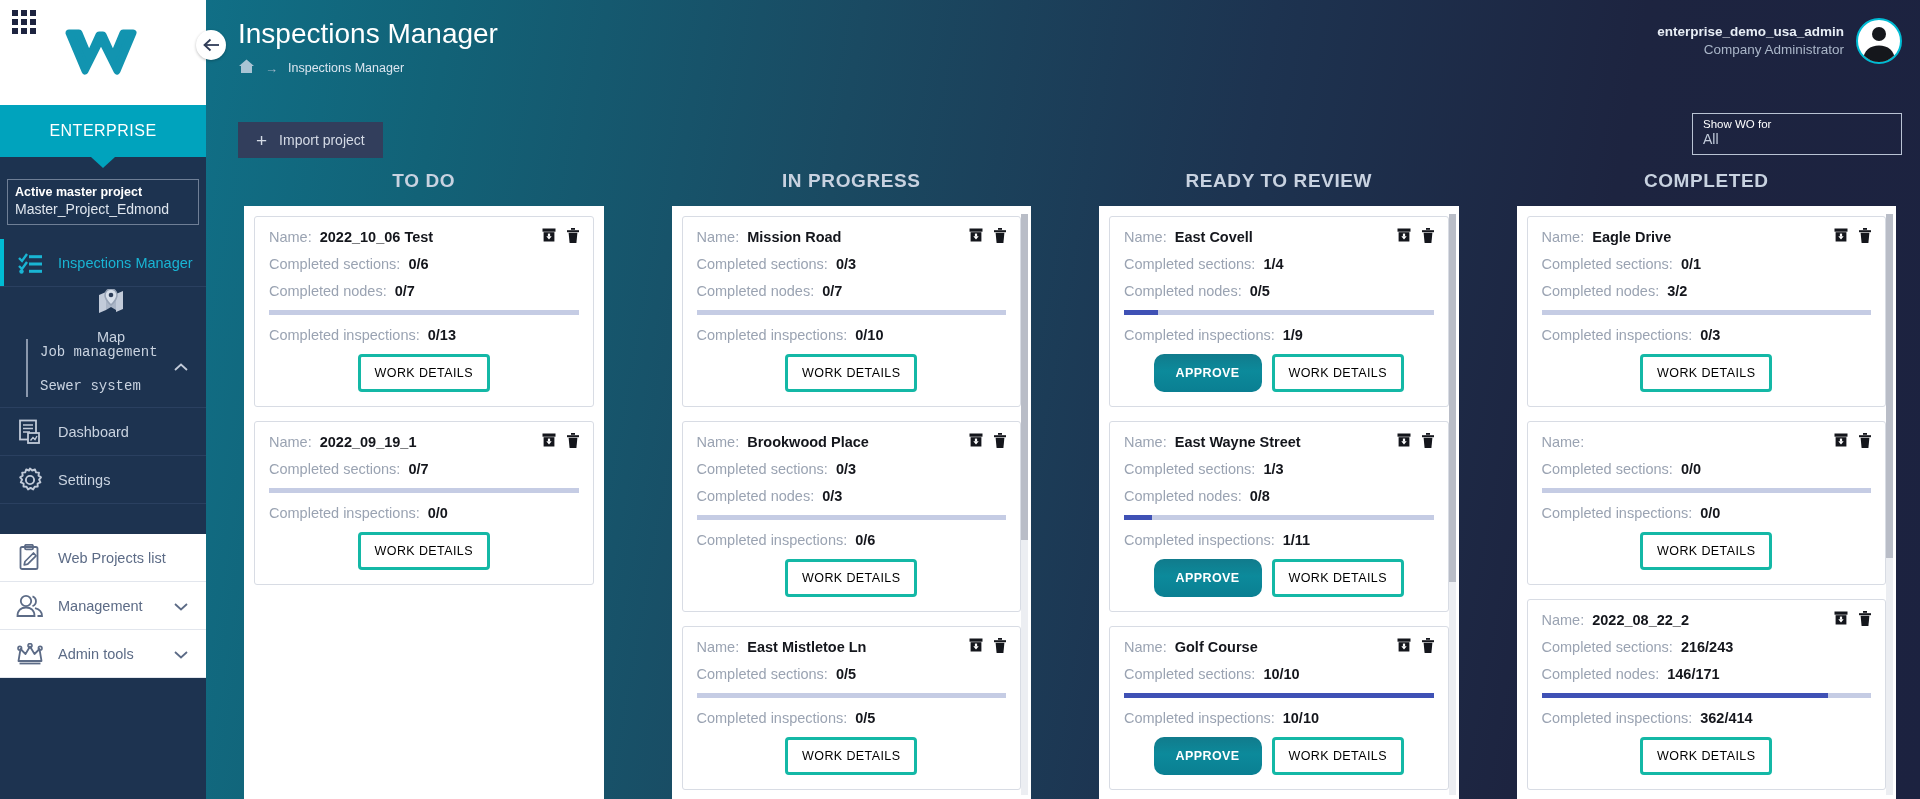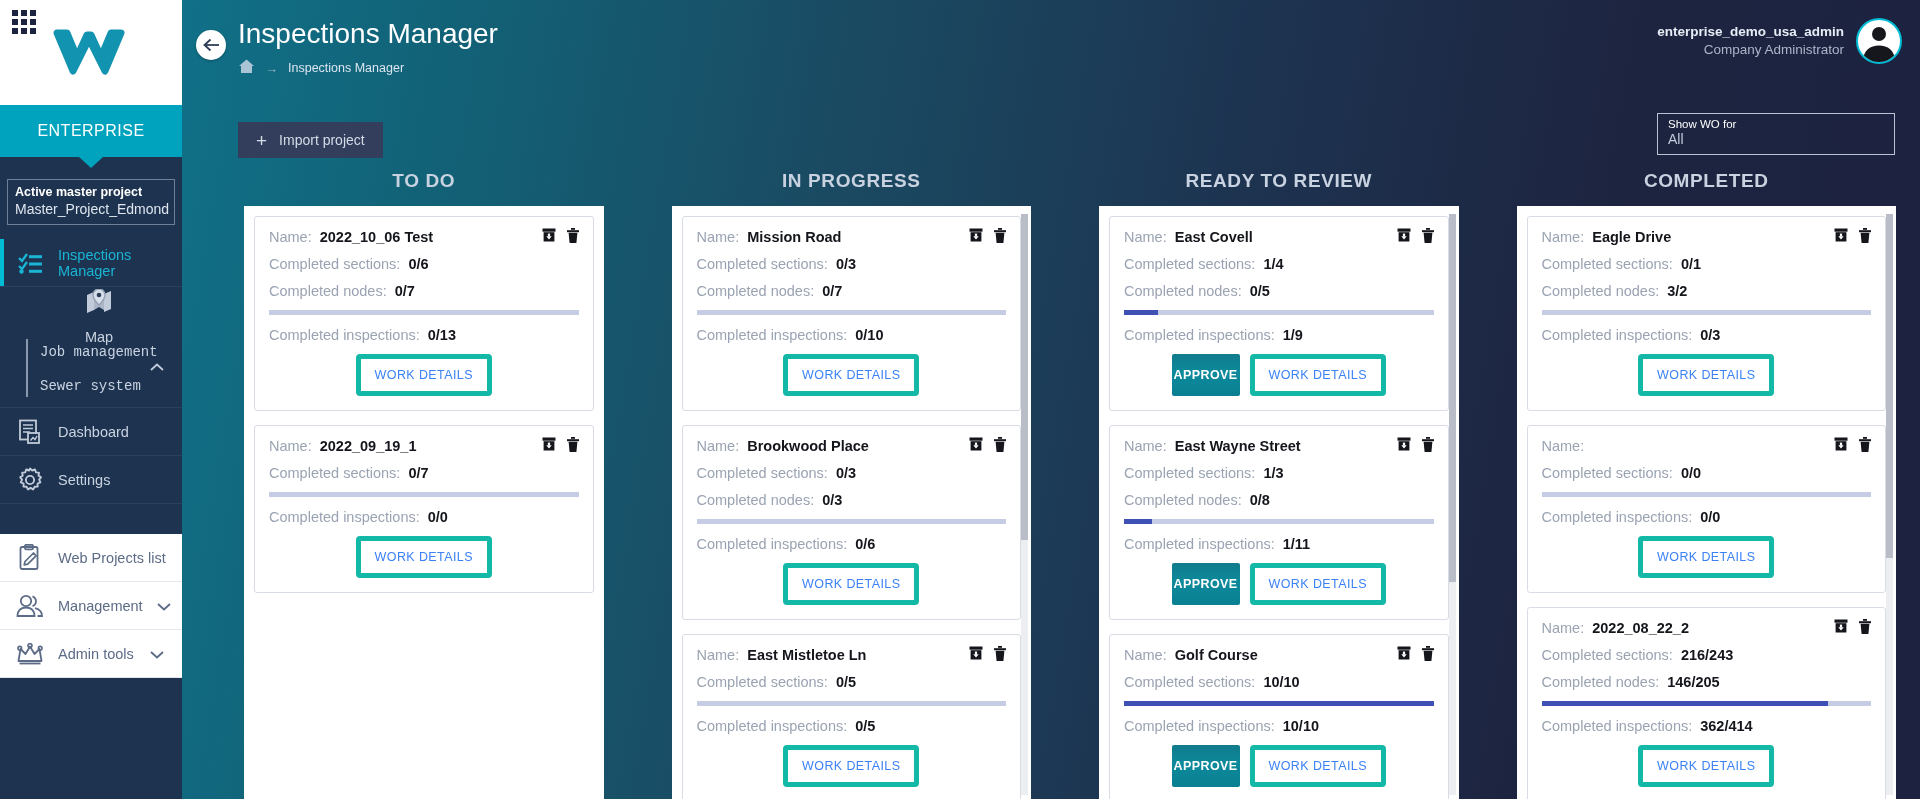--- a/index.html
+++ b/index.html
@@ -13,21 +13,21 @@
   #app { position: relative; width: 1920px; height: 799px; }
 
   
   .bg {
     position: absolute; inset: 0;
     background: linear-gradient(100deg, #0f7a93 0%, #126277 22%, #1a4a62 42%, #1d3350 62%, #1d2440 80%, #1c2240 100%);
   }
 
   
   .sidebar {
-    position: absolute; left: 0; top: 0; width: 182px; height: 799px;
+    position: absolute; left: 0; top: 0; width: 206px; height: 799px;
     background: #1d3350; z-index: 20;
   }
   .sb-logo {
     height: 105px; background: #ffffff; position: relative;
     display: flex; align-items: center; justify-content: center;
   }
   .grid-icon {
     position: absolute; left: 12px; top: 10px;
     display: grid; grid-template-columns: repeat(3, 6px); grid-gap: 3px;
   }
@@ -101,21 +101,21 @@
 
   
   .import-btn {
     position: absolute; left: 238px; top: 122px; height: 36px; padding: 0 18px;
     background: #323e5c; color: #d5dbe6; font-size: 14px;
     display: flex; align-items: center; gap: 12px; z-index: 10;
   }
   .import-btn .plus { font-size: 19px; color: #d5dbe6; line-height: 1; }
 
   .wo-select {
-    position: absolute; right: 25px; top: 113px; width: 238px; height: 42px;
+    position: absolute; right: 18px; top: 113px; width: 210px; height: 42px;
     border: 1px solid #b9c3d4; padding: 4px 10px; z-index: 10; color: #ffffff;
   }
   .wo-select .w1 { font-size: 11.5px; color: #ffffff; }
   .wo-select .w2 { font-size: 14px; color: #c2cbdb; margin-top: 1px; }
 
   
   .board {
     position: absolute; left: 210px; top: 170px; right: 0; bottom: 0;
     display: flex; z-index: 5;
   }
@@ -143,25 +143,25 @@
   .card-row .lbl { color: #9aa3b2; margin-right: 8px; }
   .card-row .val { color: #14161c; font-weight: bold; }
   .card-head { position: relative; }
   .card-icons { position: absolute; right: 0; top: -1px; display: flex; gap: 11px; }
   .bar { height: 5px; background: #c5cce4; border-radius: 0; margin: 2px 0 12px 0; position: relative; overflow: hidden; }
   .bar > span { position: absolute; left: 0; top: 0; bottom: 0; background: #3f51b5; }
   .card-actions { display: flex; justify-content: center; gap: 10px; margin-top: 4px; }
   .btn-approve {
     background: linear-gradient(180deg, #117b8c 0%, #0c8a9b 45%, #0a7f92 100%);
     color: #ffffff; font-size: 12.5px; font-weight: bold; letter-spacing: .4px;
-    padding: 9px 2px; border: none; border-radius: 2px;
+    padding: 9px 22px; border: none; border-radius: 10px;
   }
   .btn-details {
-    background: #ffffff; color: #3b82f6; font-size: 12.5px; letter-spacing: .4px;
-    padding: 9px 14px; border: 5px solid #14b8a6; border-radius: 4px;
+    background: #ffffff; color: #000000; font-size: 12.5px; letter-spacing: .4px;
+    padding: 9px 14px; border: 3px solid #14b8a6; border-radius: 4px;
   }
 </style>
 </head>
 <body>
 
 <div id="app">
   <div class="bg"></div>
 
   <div class="sidebar">
 
@@ -748,21 +748,21 @@
                     <path d="M1.6 4.8 L10.4 4.8 L9.4 15 L2.6 15 Z" fill="#14161c"></path>
                   </svg></span>
               </span>
             </div>
             <div class="card-row">
               <span class="lbl">Completed sections:</span>
               <span class="val">216/243</span>
             </div>
             <div class="card-row">
               <span class="lbl">Completed nodes:</span>
-              <span class="val">146/205</span>
+              <span class="val">146/171</span>
             </div>
             <div class="bar">
               <span style="width:87%"></span>
             </div>
             <div class="card-row">
               <span class="lbl">Completed inspections:</span>
               <span class="val">362/414</span>
             </div>
             <div class="card-actions">
               <button class="btn-details">WORK DETAILS</button>

